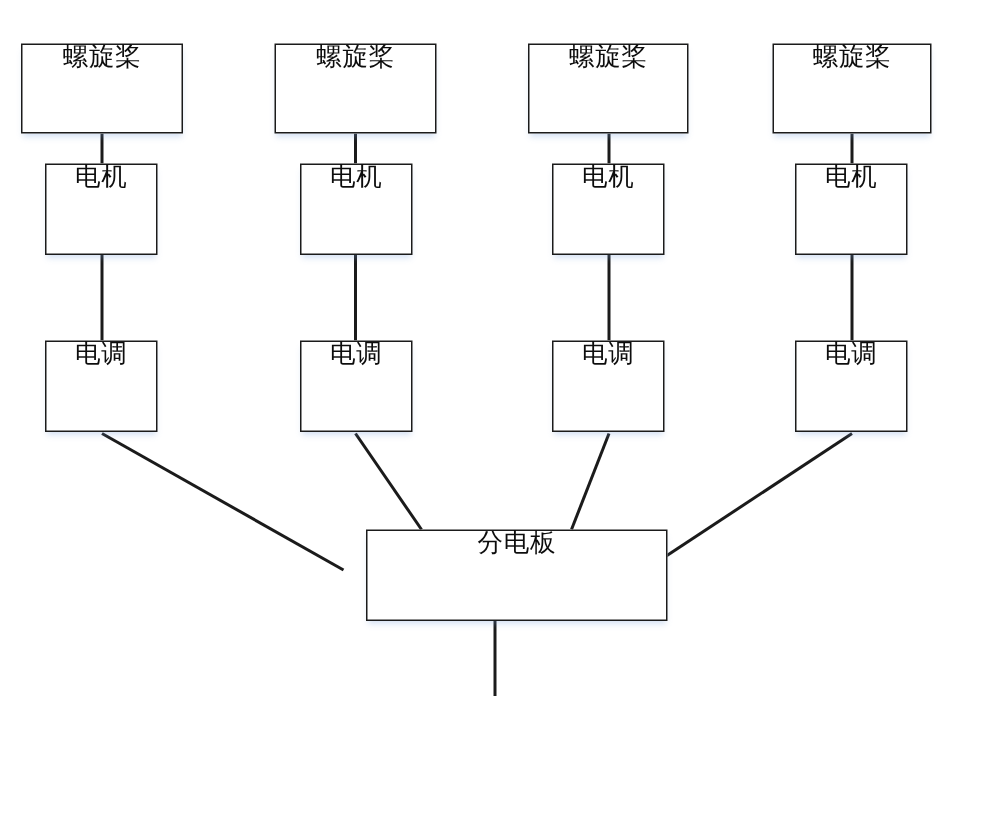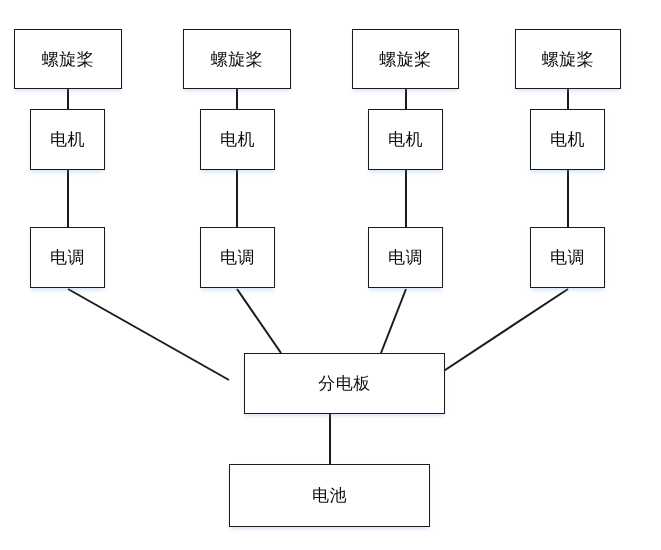--- a/index.html
+++ b/index.html
@@ -25,21 +25,20 @@
     width: 661px;
     height: 550px;
     pointer-events: none;
   }
   .node {
     position: absolute;
     box-sizing: border-box;
     background: #ffffff;
     border: 1.4px solid #1b1b1b;
     display: flex;
-    align-items: center;
     justify-content: center;
     z-index: 2;
     box-shadow: 0 3px 4px -1px rgba(120, 160, 220, 0.30);
   }
   .node .node-label {
     font-size: 17px;
     line-height: 1;
     color: #0d0d0d;
     letter-spacing: 0.5px;
     white-space: nowrap;
@@ -101,16 +100,13 @@
     </div>
     <div class="node" style="left: 368px; top: 227px; width: 75px; height: 61px; border-color: rgb(27, 27, 27); border-width: 1.4px; background: rgb(255, 255, 255);">
       <span class="node-label" style="color: rgb(13, 13, 13);">电调</span>
     </div>
     <div class="node" style="left: 530px; top: 227px; width: 75px; height: 61px; border-color: rgb(27, 27, 27); border-width: 1.4px; background: rgb(255, 255, 255);">
       <span class="node-label" style="color: rgb(13, 13, 13);">电调</span>
     </div>
     <div class="node wide" style="left: 244px; top: 353px; width: 201px; height: 61px; border-color: rgb(27, 27, 27); border-width: 1.4px; background: rgb(255, 255, 255);">
       <span class="node-label" style="color: rgb(13, 13, 13);">分电板</span>
     </div>
-    <div class="node wide" style="left: 229px; top: 464px; width: 201px; height: 63px; border-color: rgb(27, 27, 27); border-width: 1.4px; background: rgb(255, 255, 255);">
-      <span class="node-label" style="color: rgb(13, 13, 13);">电池</span>
-    </div>
   </div>
 
 </body></html>

